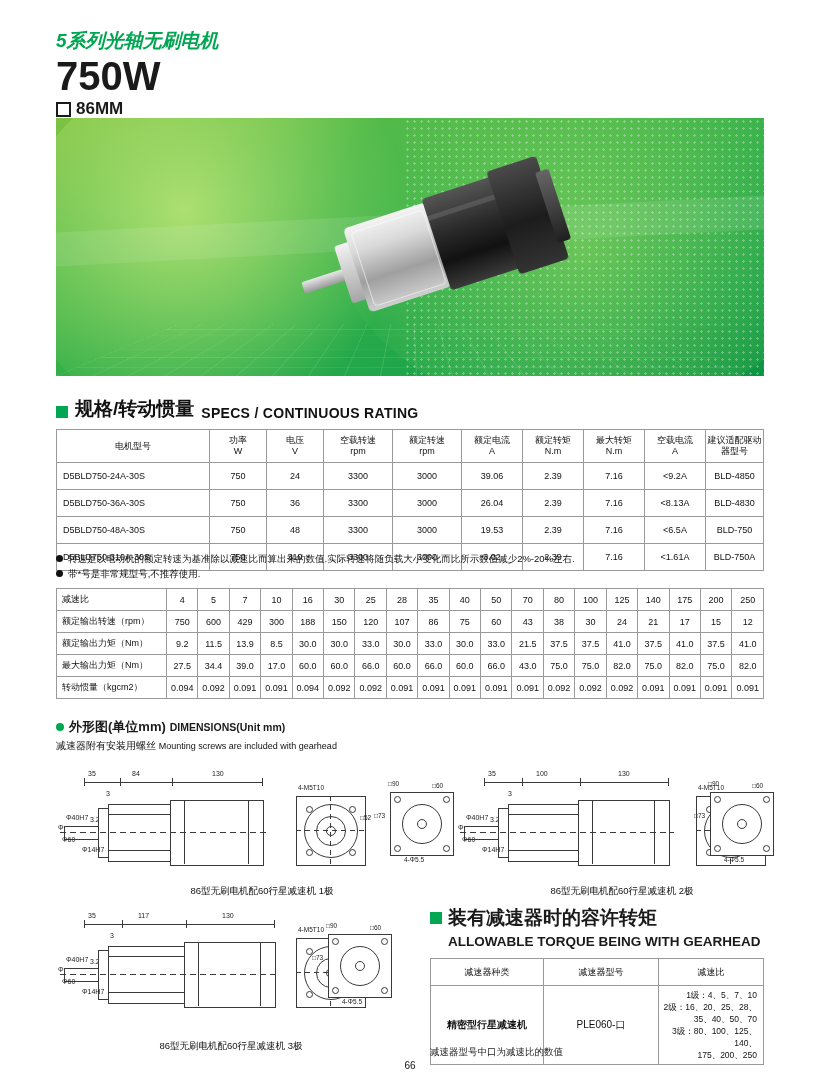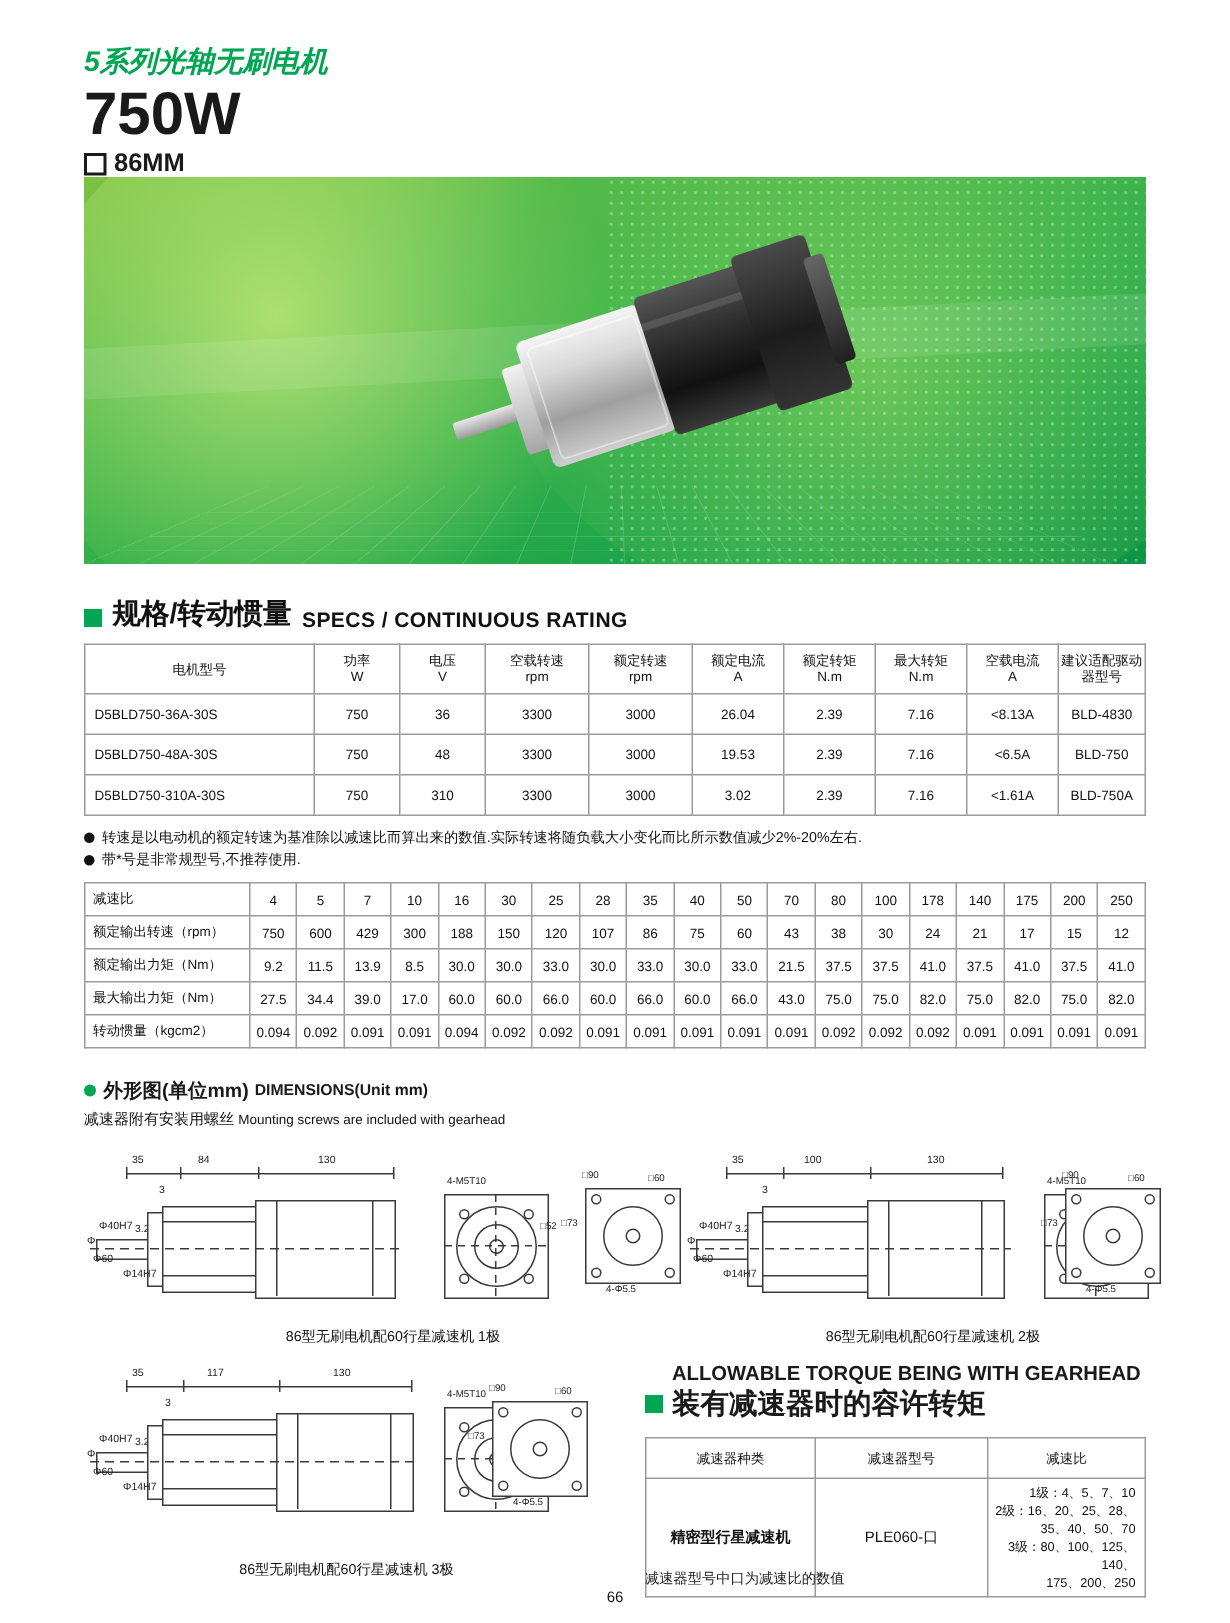--- a/index.html
+++ b/index.html
@@ -172,20 +172,32 @@
         <th style="width:58px">
           <div>空载电流</div>
             <div>A</div>
           </th>
         <th>
           <div>建议适配驱动器型号</div>
           </th>
       </tr>
     </thead>
     <tbody>
+      <tr>
+        <td class="lft">D5BLD750-24A-30S</td>
+        <td>750</td>
+        <td>24</td>
+        <td>3300</td>
+        <td>3000</td>
+        <td>39.06</td>
+        <td>2.39</td>
+        <td>7.16</td>
+        <td>&lt;9.2A</td>
+        <td>BLD-4850</td>
+      </tr>
       <tr>
         <td class="lft">D5BLD750-36A-30S</td>
         <td>750</td>
         <td>36</td>
         <td>3300</td>
         <td>3000</td>
         <td>26.04</td>
         <td>2.39</td>
         <td>7.16</td>
         <td>&lt;8.13A</td>
@@ -240,21 +252,21 @@
         <td>16</td>
         <td>30</td>
         <td>25</td>
         <td>28</td>
         <td>35</td>
         <td>40</td>
         <td>50</td>
         <td>70</td>
         <td>80</td>
         <td>100</td>
-        <td>178</td>
+        <td>125</td>
         <td>140</td>
         <td>175</td>
         <td>200</td>
         <td>250</td>
       </tr>
       <tr>
         <td class="lbl">额定输出转速（rpm）</td>
         <td>750</td>
         <td>600</td>
         <td>429</td>
@@ -524,25 +536,25 @@
     <div class="cir" style="left:14px;top:63px;width:5px;height:5px;"></div>
     <div class="cir" style="left:63px;top:63px;width:5px;height:5px;"></div>
     <div class="dimc" style="left:8px;top:-2px;">□90</div>
     <div class="dimc" style="left:52px;top:0px;">□60</div>
     <div class="dimc" style="left:24px;top:74px;">4-Φ5.5</div>
     <div class="dimc" style="left:-6px;top:30px;">□73</div>
   </div>
   <div class="dcap" style="left:60px;top:1040px;width:342px;">86型无刷电机配60行星减速机 3极</div>
 
   <div class="tq">
-    <div style="font-size:13.5px;font-weight:bold;margin-top:3px;margin-left:18px;">ALLOWABLE TORQUE BEING WITH GEARHEAD</div>
     <div style="display:flex;align-items:center;gap:6px;">
       <span style="width:12px;height:12px;background:#00a651;display:inline-block;"></span>
       <span style="font-size:19px;font-weight:bold;">装有减速器时的容许转矩</span>
     </div>
+    <div style="font-size:13.5px;font-weight:bold;margin-top:3px;margin-left:18px;">ALLOWABLE TORQUE BEING WITH GEARHEAD</div>
   </div>
 
   <table class="t3">
     <thead>
       <tr>
         <th style="width:108px">减速器种类</th>
         <th style="width:110px">减速器型号</th>
         <th>减速比</th>
       </tr>
     </thead>

